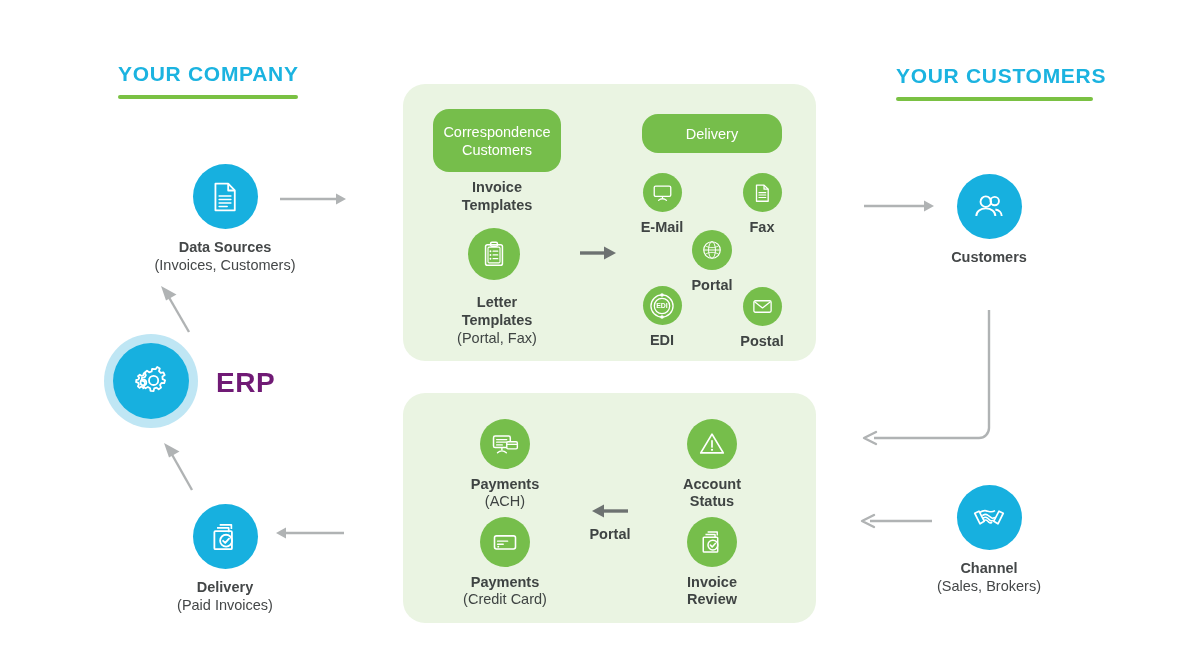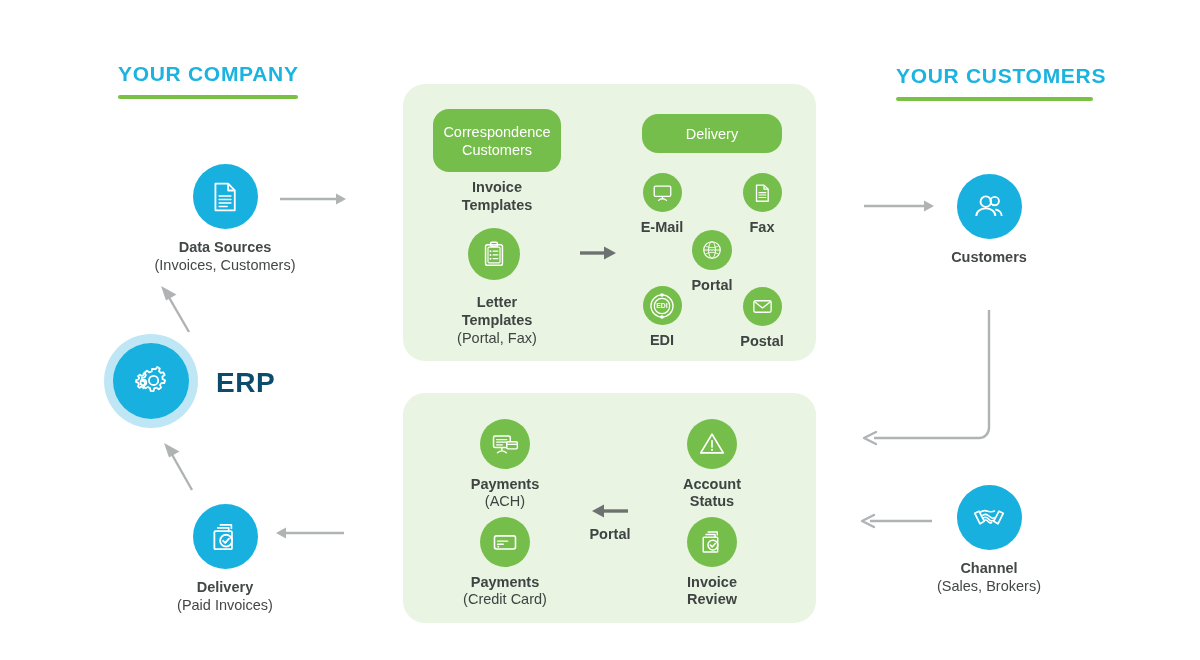--- a/index.html
+++ b/index.html
@@ -34,21 +34,21 @@
     font-weight:600; white-space:nowrap;
   }
   .node-label .sub{ font-weight:400; display:block; }
 
   
   .erp-halo{
     width:94px;height:94px;border-radius:50%;background:#BFE6F4;
     display:flex;align-items:center;justify-content:center;
   }
   .erp-text{
-    color:#0c4a6e;font-size:28px;font-weight:700;letter-spacing:.5px;
+    color:#701a75;font-size:28px;font-weight:700;letter-spacing:.5px;
   }
 
   
   .panel{ background:#EAF4E2; border-radius:22px; }
 
   
   .pill{
     background:#76BE4B; border-radius:16px; color:#ffffff;
     display:flex;align-items:center;justify-content:center;text-align:center;
     font-size:14.5px; line-height:18px; font-weight:400;

